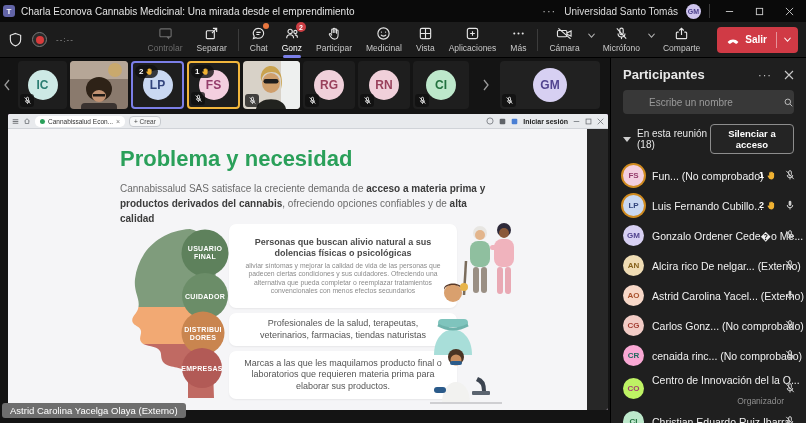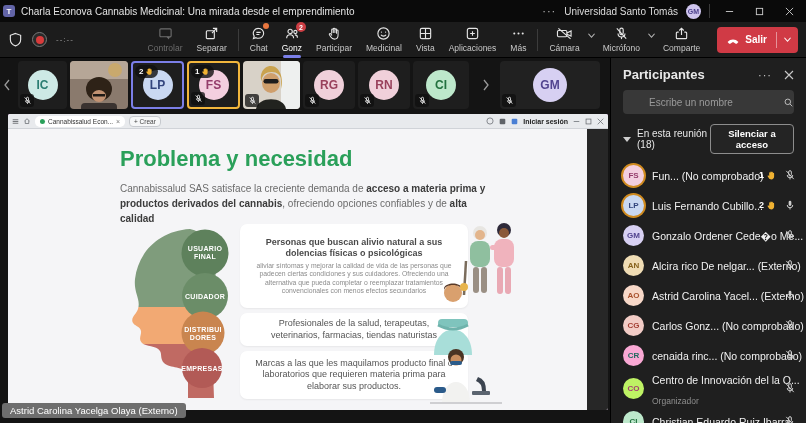--- a/index.html
+++ b/index.html
@@ -60,21 +60,21 @@
   #chrome .rgt{margin-left:auto;display:flex;align-items:center;gap:5px;}
   #signin{font-size:7px;color:#222;font-weight:bold;}
   .cwb{color:#5f6368;font-size:8px;line-height:8px;}
   #viewport{position:relative;height:281px;background:#f5f5f7;}
   #darkrail{position:absolute;right:0;top:0;width:21px;height:281px;background:#272727;}
   
   #slide-title{position:absolute;left:112px;top:17px;font-size:22px;font-weight:bold;color:#2aa05a;}
   #slide-intro{position:absolute;left:112px;top:52px;width:374px;font-size:10px;line-height:15px;color:#6b6b6b;}
   #slide-intro b{color:#3c3c3c;}
   #headsvg{position:absolute;left:120px;top:97px;}
-  .card{position:absolute;left:232px;background:#fff;border-radius:7px;box-shadow:0 1px 2px rgba(0,0,0,.06);display:flex;flex-direction:column;justify-content:center;text-align:center;padding:4px 14px;}
+  .card{position:absolute;left:221px;background:#fff;border-radius:7px;box-shadow:0 1px 2px rgba(0,0,0,.06);display:flex;flex-direction:column;justify-content:center;text-align:center;padding:4px 14px;}
   .card .ct{font-size:9px;font-weight:bold;color:#4a4a4a;line-height:11px;}
   .card .cb{font-size:6.8px;color:#8c8c8c;line-height:8.5px;margin-top:3px;}
   .card .cs{font-size:9px;color:#555;line-height:11.5px;}
   .illus{position:absolute;}
   
   #caption{position:absolute;left:2px;top:403px;background:#6e6e6e;color:#fff;font-size:9.5px;padding:2px 8px;border-radius:3px;}
   
   #panel{position:absolute;left:610px;top:58px;width:196px;height:365px;background:#1f1f1f;border-left:1px solid #000;color:#e8e8e8;display:flex;flex-direction:column;}
   #p-head{display:flex;align-items:center;padding:9px 12px 6px;}
   #p-title{font-size:13px;font-weight:bold;}
@@ -87,21 +87,21 @@
   #sec-tri{width:0;height:0;border-left:4px solid transparent;border-right:4px solid transparent;border-top:5px solid #cfcfcf;margin-right:6px;}
   #sec-lbl{font-size:10px;color:#e6e6e6;}
   #mute-all{margin-left:auto;background:#242424;border:1px solid #8d8d8d;color:#fff;border-radius:4px;font-size:9.5px;font-weight:bold;padding:3px 8px;cursor:pointer;}
   #p-list{flex:1;overflow:hidden;}
   .prow{display:flex;align-items:center;height:30px;padding:0 10px 0 12px;cursor:pointer;}
   .prow.tall{height:36px;}
   .pava{width:21px;height:21px;border-radius:50%;display:flex;align-items:center;justify-content:center;font-size:8px;font-weight:bold;flex:none;}
   .pava.ring{box-shadow:0 0 0 2px #cf8a1e;}
   .pcol{flex:1;min-width:0;margin-left:8px;}
   .pname{font-size:10.5px;color:#f0f0f0;white-space:nowrap;overflow:hidden;}
-  .psub{font-size:8.5px;color:#8f8f8f;margin-top:8px;}
+  .psub{font-size:8.5px;color:#8f8f8f;margin-top:8px;text-align:right;}
   .phand{display:flex;align-items:center;gap:2px;margin-right:7px;color:#fff;font-size:9px;font-weight:bold;flex:none;}
   .pmic{color:#cfcfcf;flex:none;}
 </style>
 </head>
 <body>
 
 <div id="app">
 
   <div id="titlebar">
     <span id="tm-logo">T</span>

